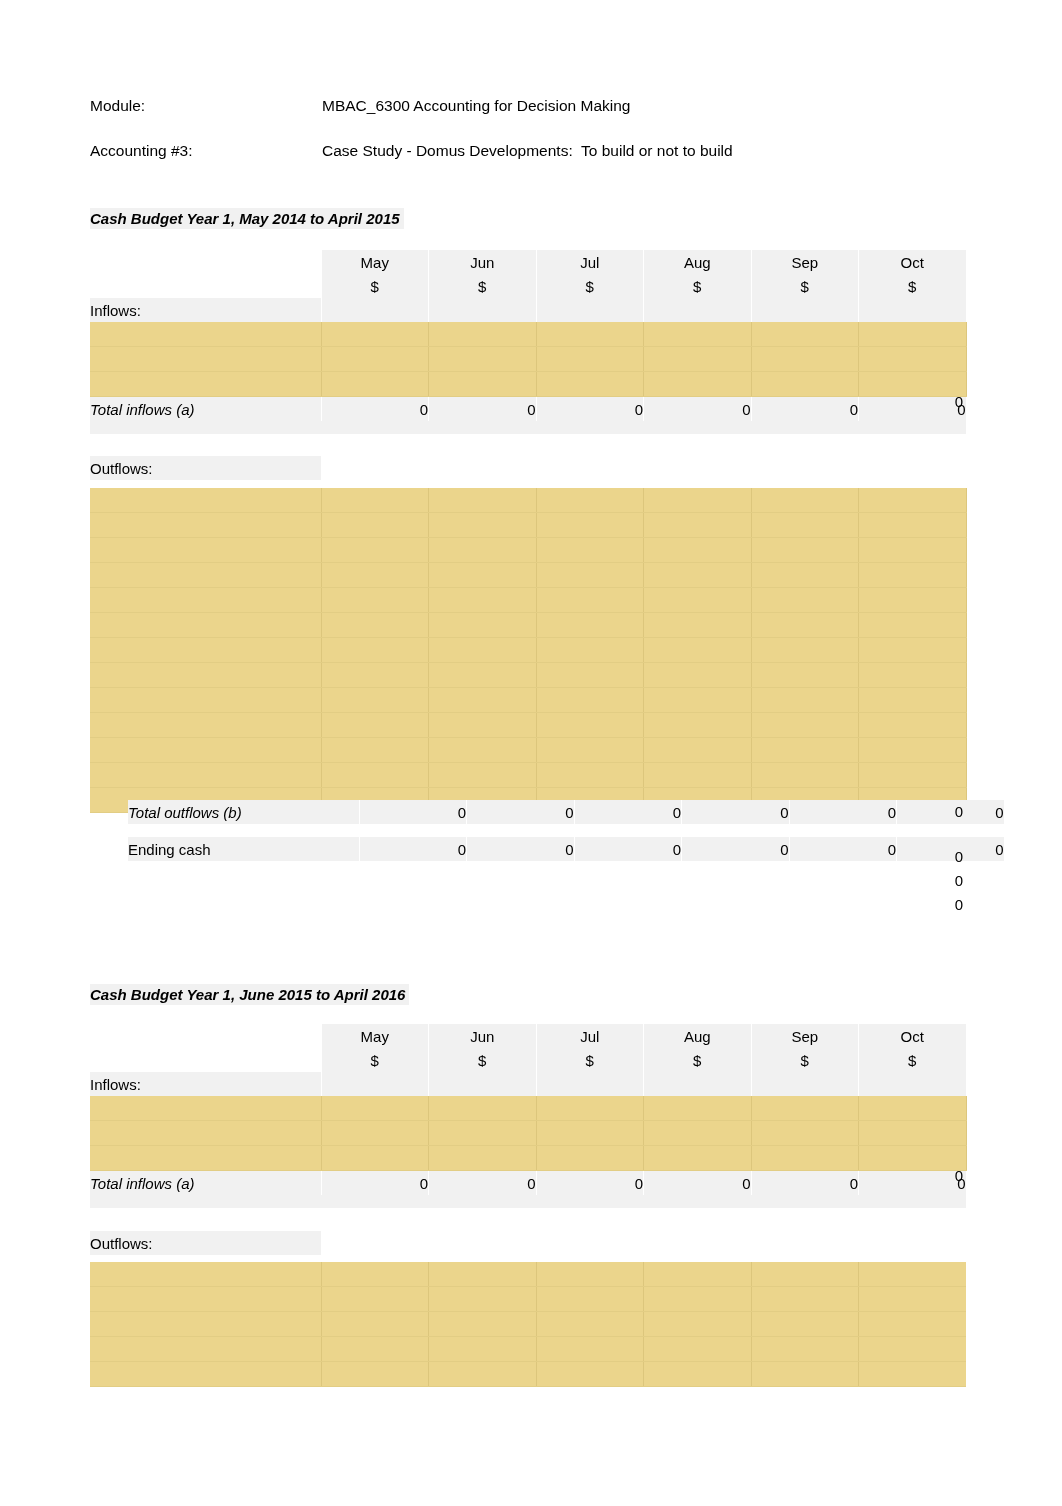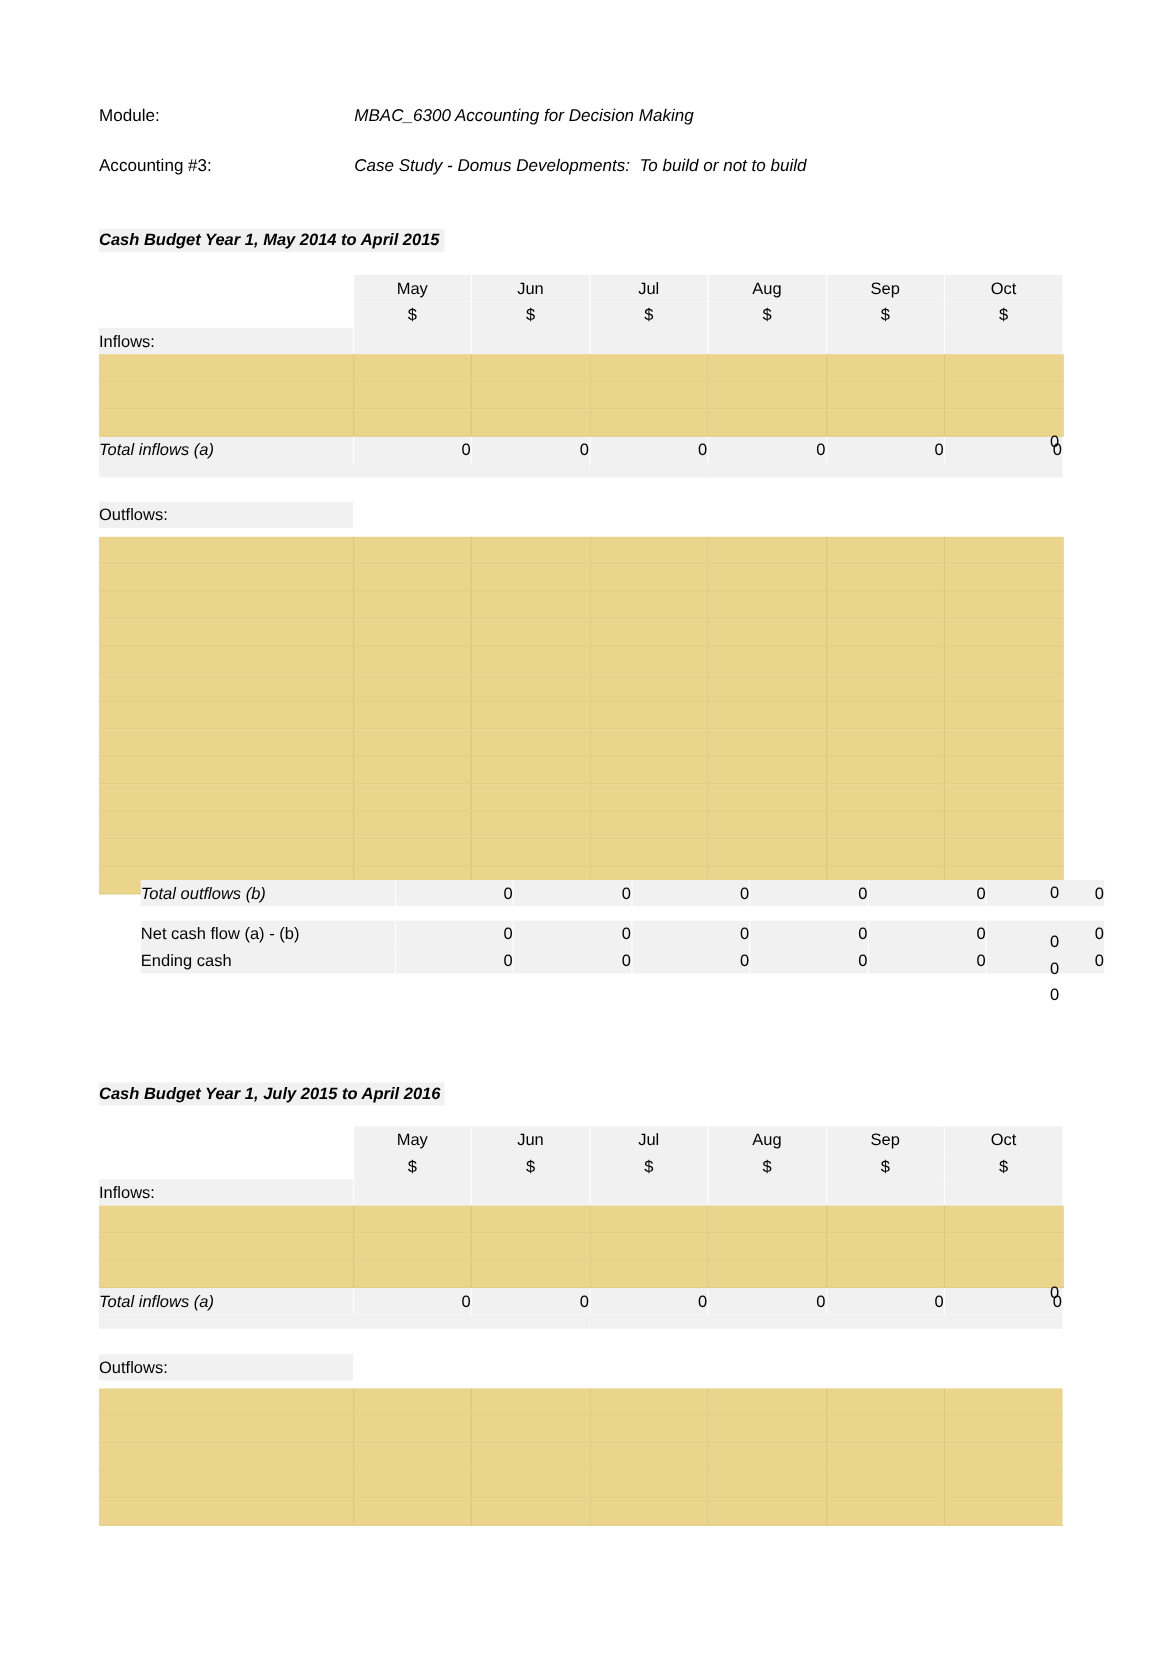--- a/index.html
+++ b/index.html
@@ -38,21 +38,20 @@
     margin-bottom: 22px;
     font-size: 15.5px;
   }
   .doc-head-label {
     width: 232px;
     flex: 0 0 232px;
     white-space: nowrap;
   }
   .doc-head-value {
     white-space: pre;
-    font-style: italic;
   }
 
   
   .section-title {
     position: absolute;
     left: 90px;
     font-size: 15px;
     font-weight: bold;
     background: #f1f1f1;
     padding: 2px 4px 2px 0;
@@ -436,47 +435,38 @@
         <tr class="row-gap">
           <td class="bg-grey"></td>
           <td class="bg-white"></td>
           <td class="bg-white"></td>
           <td class="bg-white"></td>
           <td class="bg-white"></td>
           <td class="bg-white"></td>
           <td class="bg-white"></td>
         </tr>
         <tr>
-          <td class="cell-label bg-grey">Net cash flow (a) - (b)</td>
-          <td class="cell-num bg-grey num-sep">0</td>
-          <td class="cell-num bg-grey num-sep">0</td>
-          <td class="cell-num bg-grey num-sep">0</td>
-          <td class="cell-num bg-grey num-sep">0</td>
-          <td class="cell-num bg-grey num-sep">0</td>
-          <td class="cell-num bg-grey num-sep">0</td>
-        </tr>
-        <tr>
           <td class="cell-label bg-grey">Ending  cash</td>
           <td class="cell-num bg-grey num-sep">0</td>
           <td class="cell-num bg-grey num-sep">0</td>
           <td class="cell-num bg-grey num-sep">0</td>
           <td class="cell-num bg-grey num-sep">0</td>
           <td class="cell-num bg-grey num-sep">0</td>
           <td class="cell-num bg-grey num-sep">0</td>
         </tr>
       </tbody>
     </table>
   </div>
 
   <div style="position:absolute; left:905px; top:803px; width:58px; text-align:right; font-size:15px;">0</div>
   <div style="position:absolute; left:905px; top:848px; width:58px; text-align:right; font-size:15px;">0</div>
   <div style="position:absolute; left:905px; top:872px; width:58px; text-align:right; font-size:15px;">0</div>
   <div style="position:absolute; left:905px; top:896px; width:58px; text-align:right; font-size:15px;">0</div>
 
-  <div class="section-title" style="top:984px;">Cash Budget Year 1, July 2015 to April 2016</div>
+  <div class="section-title" style="top:984px;">Cash Budget Year 1, June 2015 to April 2016</div>
 
   <div class="budget" style="top:1024px;">
     <table class="grid">
       <colgroup>
         <col class="c-label">
           <col class="c-month">
           <col class="c-month">
           <col class="c-month">
         <col class="c-month">
           <col class="c-month">

